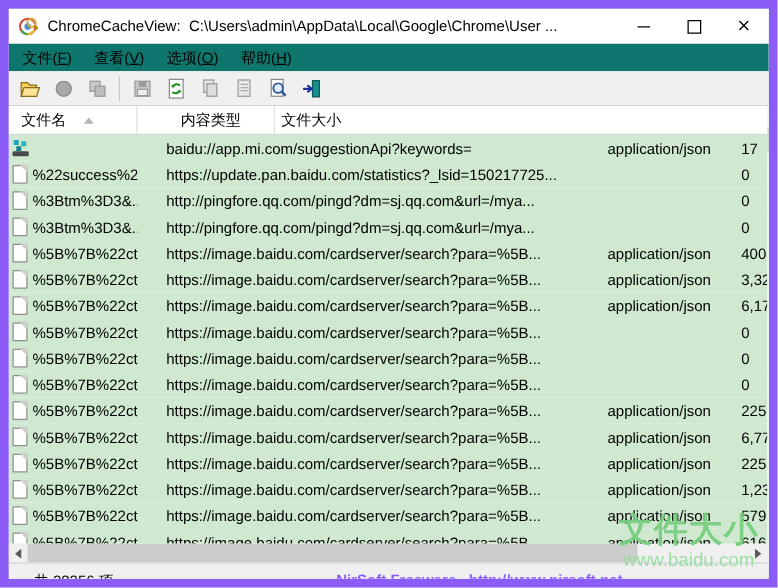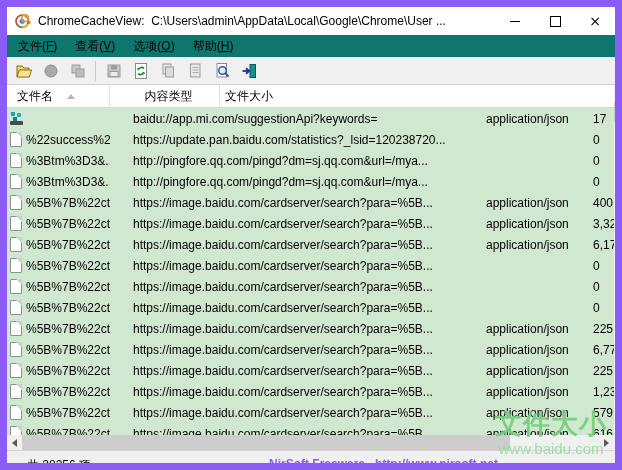--- a/index.html
+++ b/index.html
@@ -206,21 +206,21 @@
           <div class="cell c-size">
             <span class="txt">17</span>
           </div>
         </div>
         <div class="lv-row" style="background: rgb(207, 232, 207);">
           <div class="cell c-name">
             <span class="icon-file"></span>
             <span class="txt">%22success%22</span>
           </div>
           <div class="cell c-url">
-            <span class="txt">https://update.pan.baidu.com/statistics?_lsid=120238720...</span>
+            <span class="txt">https://update.pan.baidu.com/statistics?_lsid=150217725...</span>
           </div>
           <div class="cell c-type">
             <span class="txt"></span>
           </div>
           <div class="cell c-size">
             <span class="txt">0</span>
           </div>
         </div>
         <div class="lv-row" style="background: rgb(207, 232, 207);">
           <div class="cell c-name">

